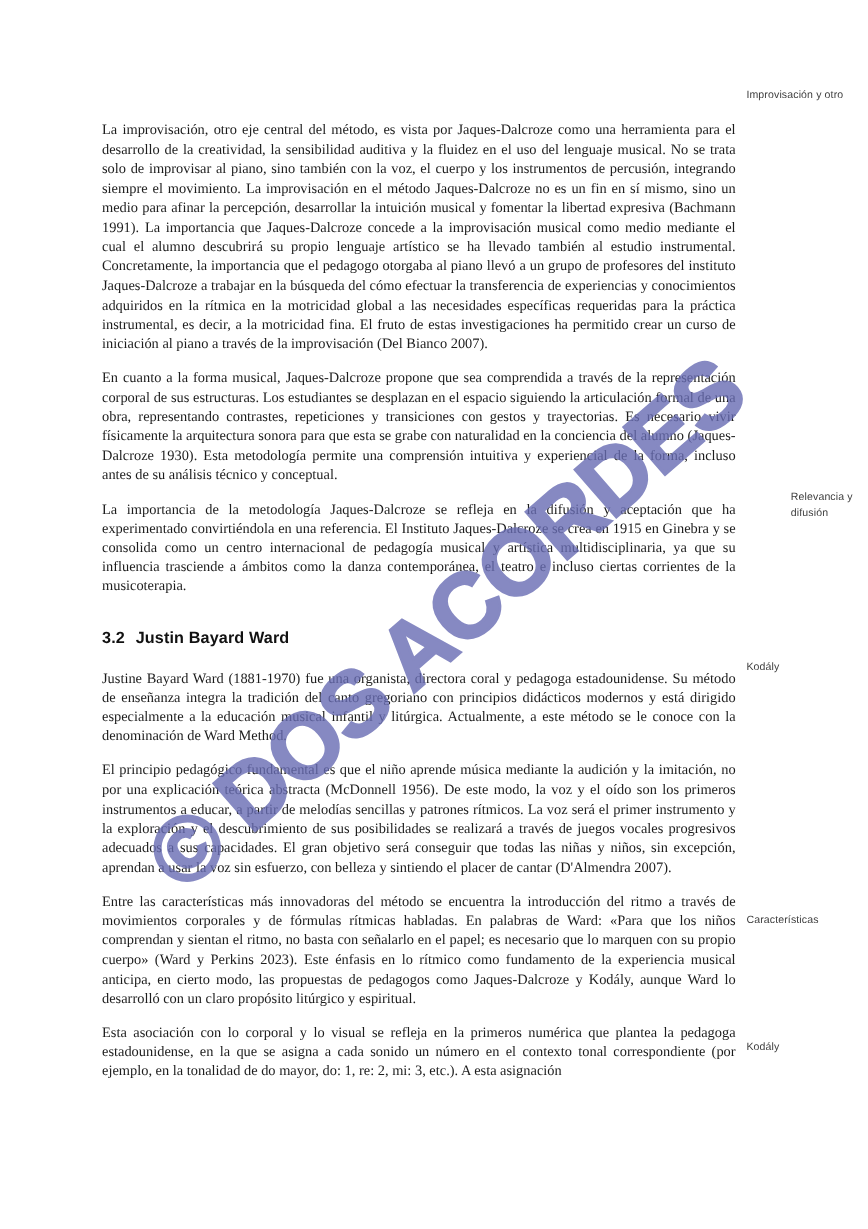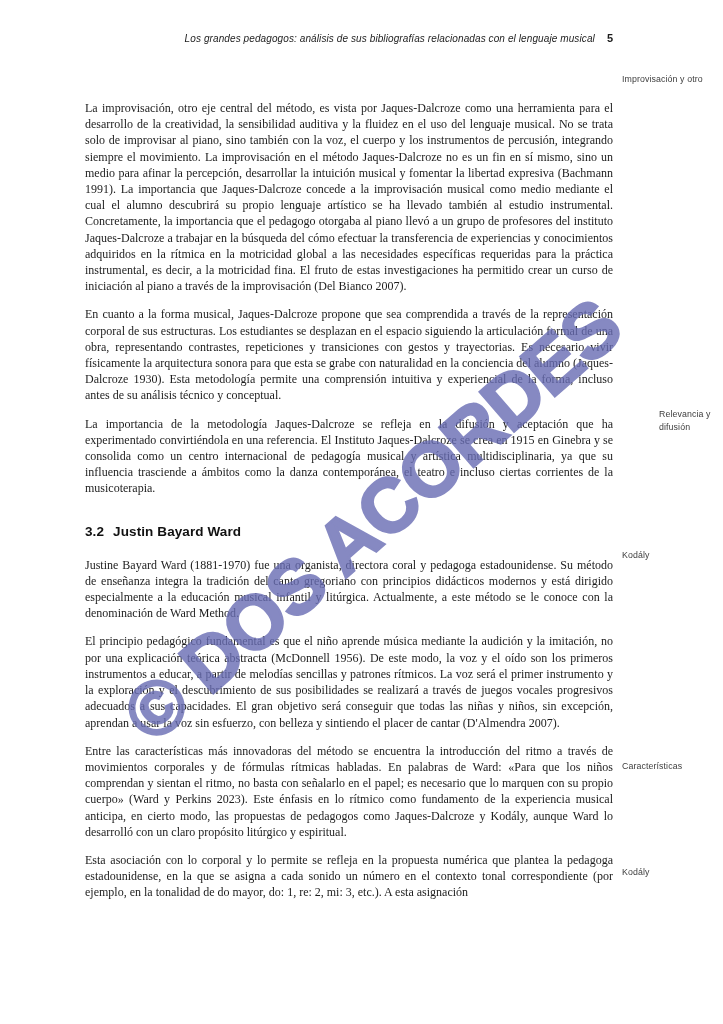--- a/index.html
+++ b/index.html
@@ -84,35 +84,32 @@
     -webkit-text-stroke: 2.5px currentColor;
     pointer-events: none;
     z-index: 5;
   }
 </style>
 </head>
 <body>
 
 <div class="page">
 
-  <div class="running-header">
-    <span class="rh-title">Los grandes pedagogos: análisis de sus bibliografías relacionadas con el lenguaje musical</span><span class="rh-page">5</span>
-  </div>
 
   <div class="content">
     <p>La improvisación, otro eje central del método, es vista por Jaques-Dalcroze como una herramienta para el desarrollo de la creatividad, la sensibilidad auditiva y la fluidez en el uso del lenguaje musical. No se trata solo de improvisar al piano, sino también con la voz, el cuerpo y los instrumentos de percusión, integrando siempre el movimiento. La improvisación en el método Jaques-Dalcroze no es un fin en sí mismo, sino un medio para afinar la percepción, desarrollar la intuición musical y fomentar la libertad expresiva (Bachmann 1991). La importancia que Jaques-Dalcroze concede a la improvisación musical como medio mediante el cual el alumno descubrirá su propio lenguaje artístico se ha llevado también al estudio instrumental. Concretamente, la importancia que el pedagogo otorgaba al piano llevó a un grupo de profesores del instituto Jaques-Dalcroze a trabajar en la búsqueda del cómo efectuar la transferencia de experiencias y conocimientos adquiridos en la rítmica en la motricidad global a las necesidades específicas requeridas para la práctica instrumental, es decir, a la motricidad fina. El fruto de estas investigaciones ha permitido crear un curso de iniciación al piano a través de la improvisación (Del Bianco 2007).</p>
     <p>En cuanto a la forma musical, Jaques-Dalcroze propone que sea comprendida a través de la representación corporal de sus estructuras. Los estudiantes se desplazan en el espacio siguiendo la articulación formal de una obra, representando contrastes, repeticiones y transiciones con gestos y trayectorias. Es necesario vivir físicamente la arquitectura sonora para que esta se grabe con naturalidad en la conciencia del alumno (Jaques-Dalcroze 1930). Esta metodología permite una comprensión intuitiva y experiencial de la forma, incluso antes de su análisis técnico y conceptual.</p>
     <p>La importancia de la metodología Jaques-Dalcroze se refleja en la difusión y aceptación que ha experimentado convirtiéndola en una referencia. El Instituto Jaques-Dalcroze se crea en 1915 en Ginebra y se consolida como un centro internacional de pedagogía musical y artística multidisciplinaria, ya que su influencia trasciende a ámbitos como la danza contemporánea, el teatro e incluso ciertas corrientes de la musicoterapia.</p>
 
     <h2 class="section-heading"><span class="sh-num">3.2</span><span>Justin Bayard Ward</span></h2>
 
     <p><span>Justine Bayard Ward (1881-1970) fue una organista, directora coral y pedagoga estadounidense. Su método de enseñanza integra la tradición del canto gregoriano con principios didácticos modernos y está dirigido especialmente a la educación musical infantil y litúrgica. Actualmente, a este método se le conoce con la denominación de </span><span class="italic">Ward Method</span><span>.</span></p>
     <p>El principio pedagógico fundamental es que el niño aprende música mediante la audición y la imitación, no por una explicación teórica abstracta (McDonnell 1956). De este modo, la voz y el oído son los primeros instrumentos a educar, a partir de melodías sencillas y patrones rítmicos. La voz será el primer instrumento y la exploración y el descubrimiento de sus posibilidades se realizará a través de juegos vocales progresivos adecuados a sus capacidades. El gran objetivo será conseguir que todas las niñas y niños, sin excepción, aprendan a usar la voz sin esfuerzo, con belleza y sintiendo el placer de cantar (D'Almendra 2007).</p>
     <p>Entre las características más innovadoras del método se encuentra la introducción del ritmo a través de movimientos corporales y de fórmulas rítmicas habladas. En palabras de Ward: «Para que los niños comprendan y sientan el ritmo, no basta con señalarlo en el papel; es necesario que lo marquen con su propio cuerpo» (Ward y Perkins 2023). Este énfasis en lo rítmico como fundamento de la experiencia musical anticipa, en cierto modo, las propuestas de pedagogos como Jaques-Dalcroze y Kodály, aunque Ward lo desarrolló con un claro propósito litúrgico y espiritual.</p>
-    <p>Esta asociación con lo corporal y lo permite se refleja en la propuesta numérica que plantea la pedagoga estadounidense, en la que se asigna a cada sonido un número en el contexto tonal correspondiente (por ejemplo, en la tonalidad de do mayor, do: 1, re: 2, mi: 3, etc.). A esta asignación</p>
+    <p>Esta asociación con lo corporal y lo visual se refleja en la primeros numérica que plantea la pedagoga estadounidense, en la que se asigna a cada sonido un número en el contexto tonal correspondiente (por ejemplo, en la tonalidad de do mayor, do: 1, re: 2, mi: 3, etc.). A esta asignación</p>
   </div>
 
   <div class="margin-note" style="top: 73px;">Improvisación y otro</div>
   <div class="margin-note" style="top: 408px; margin-left: 37px;">Relevancia y difusión</div>
   <div class="margin-note" style="top: 549px;">Kodály</div>
   <div class="margin-note" style="top: 760px;">Características</div>
   <div class="margin-note" style="top: 866px;">Kodály</div>
 
   <div class="watermark" style="color: rgb(104, 108, 179);">© DOS ACORDES</div>
 

